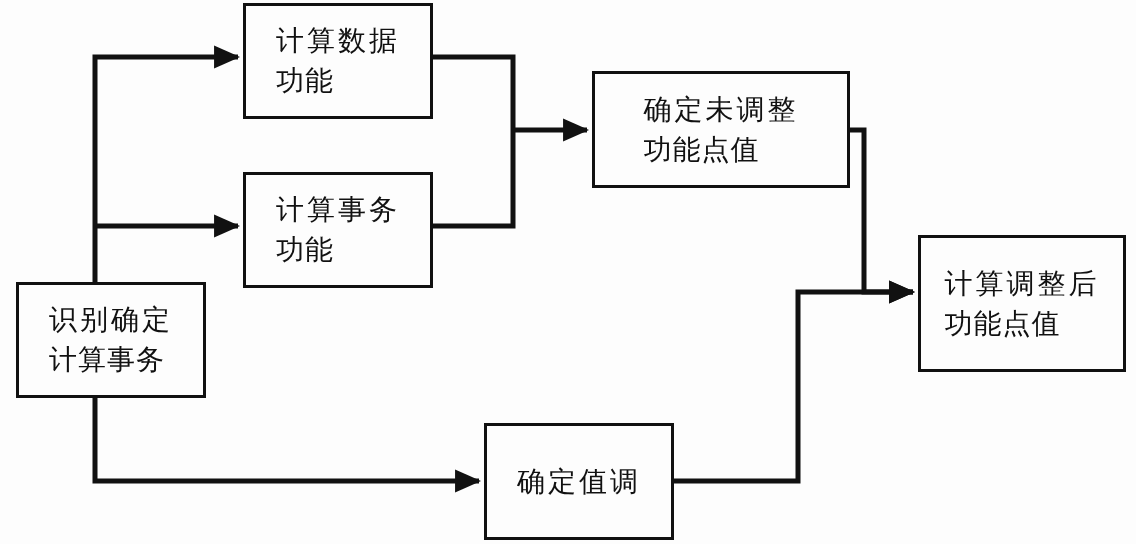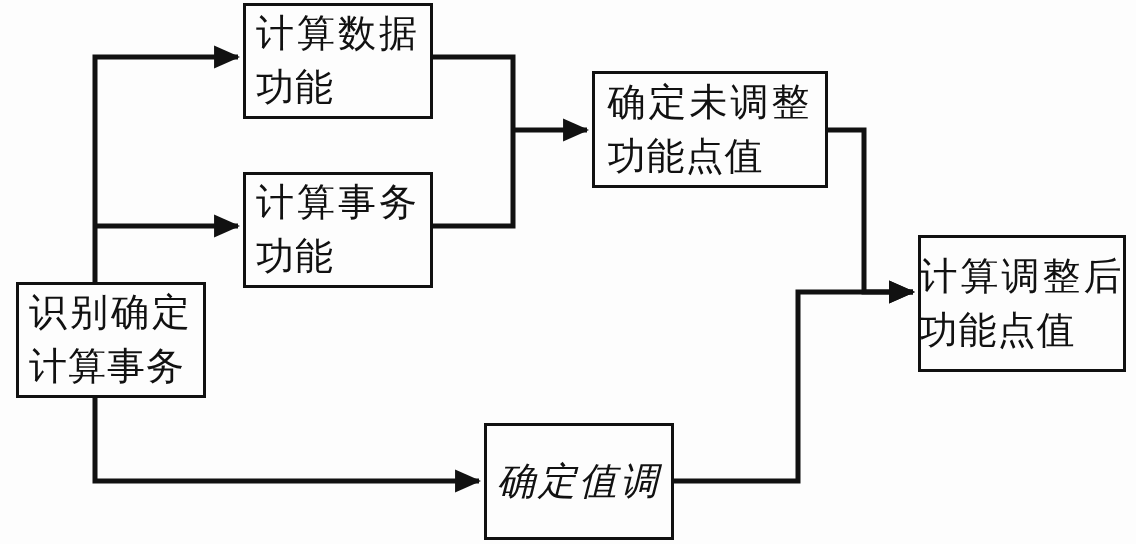--- a/index.html
+++ b/index.html
@@ -31,21 +31,21 @@
     background: #fdfdfd;
     display: flex;
     flex-direction: column;
     align-items: center;
     justify-content: center;
     z-index: 2;
   }
   .node .line {
     display: block;
     color: #111111;
-    font-size: 38px;
+    font-size: 28px;
     line-height: 1.42;
     white-space: nowrap;
     letter-spacing: 3px;
   }
   .node .line.l2 {
     letter-spacing: 1px;
   }
   .node-inner {
     display: flex;
     flex-direction: column;
@@ -93,28 +93,28 @@
     </div>
   </div>
 
   <div class="node" style="left:243px; top:172px; width:190px; height:116px;text-align:center;">
     <div class="node-inner">
       <span class="line">计算事务</span>
       <span class="line l2">功能</span>
     </div>
   </div>
 
-  <div class="node" style="left:592px; top:71px; width:236px; height:117px;justify-content:center;">
+  <div class="node" style="left:592px; top:71px; width:258px; height:117px;justify-content:center;">
     <div class="node-inner">
       <span class="line">确定未调整</span>
       <span class="line l2">功能点值</span>
     </div>
   </div>
 
-  <div class="node" style="left:484px; top:423px; width:190px; height:117px;font-style:italic;">
+  <div class="node" style="left:484px; top:423px; width:190px; height:117px;">
     <div class="node-inner">
       <span class="line">确定值调</span>
     </div>
   </div>
 
   <div class="node" style="left:918px; top:235px; width:208px; height:137px;">
     <div class="node-inner">
       <span class="line">计算调整后</span>
       <span class="line l2">功能点值</span>
     </div>

